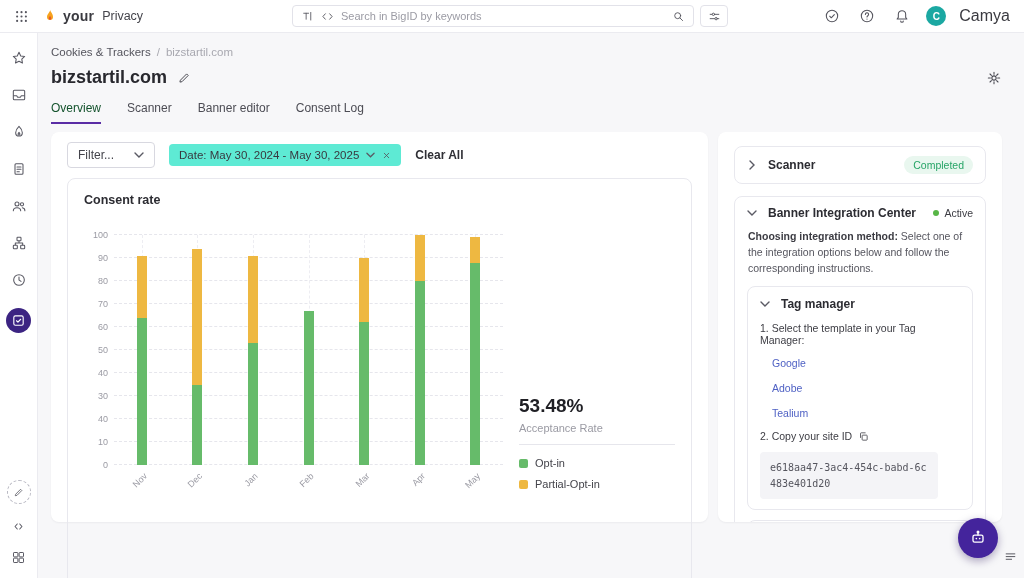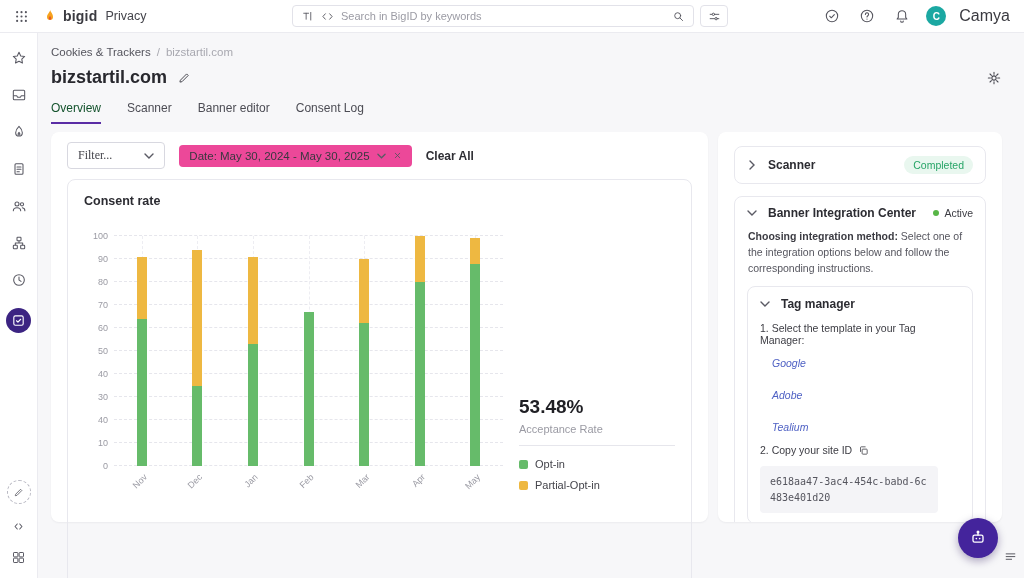--- a/index.html
+++ b/index.html
@@ -41,22 +41,22 @@
 .gear-btn{margin-left:auto;color:#4a4a52;cursor:pointer;}
 .tabs{display:flex;gap:26px;margin-top:13px;font-size:12px;color:#4c4c54;}
 .tab{padding-bottom:7px;border-bottom:2px solid transparent;cursor:pointer;}
 .tab.active{color:#14532d;font-weight:normal;border-bottom-color:#5a2da5;}
 .content{display:flex;gap:10px;margin-top:8px;height:390px;}
 .left-card{flex:1;background:#fff;border-radius:8px;padding:10px 16px;box-shadow:0 1px 2px rgba(20,20,43,.05);min-width:0;}
 .right-card{width:284px;background:#fff;border-radius:8px;padding:14px 16px;box-shadow:0 1px 2px rgba(20,20,43,.05);overflow:hidden;}
 
 
 .filter-row{display:flex;align-items:center;gap:14px;}
-.filter-btn{display:flex;align-items:center;gap:32px;border:1px solid #d8d8e0;border-radius:4px;background:#fff;padding:5px 10px;font-size:12px;color:#44444b;cursor:pointer;font-family:Liberation Serif, serif;}
-.chip{display:flex;align-items:center;gap:7px;background:#ec4899;border-radius:4px;padding:5px 10px;font-size:11.5px;color:#38383f;cursor:pointer;}
+.filter-btn{display:flex;align-items:center;gap:20px;border:1px solid #d8d8e0;border-radius:4px;background:#fff;padding:5px 10px;font-size:12px;color:#44444b;cursor:pointer;}
+.chip{display:flex;align-items:center;gap:7px;background:#5eead4;border-radius:4px;padding:5px 10px;font-size:11.5px;color:#38383f;cursor:pointer;}
 .clear-all{font-size:12px;font-weight:bold;color:#2f2f35;cursor:pointer;}
 .chev{color:#5a5a64;flex:none;}
 .chev.right{transform:rotate(-90deg);}
 
 
 .chart-card{margin-top:10px;border:1px solid #e8e8ee;border-radius:8px;padding:14px 16px;height:420px;}
 .chart-title{font-size:12.5px;font-weight:bold;color:#2c2c32;}
 .chart-body{display:flex;}
 .plot-wrap{flex:1;min-width:0;}
 .chart-plot{position:relative;height:230px;margin:28px 14px 0 30px;}
@@ -81,21 +81,21 @@
 .acc-head{display:flex;align-items:center;gap:11px;cursor:pointer;}
 .acc-title{font-size:12px;font-weight:bold;color:#2c2c32;}
 .badge{margin-left:auto;background:#e9f7ef;color:#27a567;font-size:10.5px;padding:3px 9px;border-radius:10px;}
 .status{margin-left:auto;display:flex;align-items:center;gap:5px;font-size:10.5px;color:#3c3c43;}
 .dot{width:6px;height:6px;border-radius:50%;background:#58b647;}
 .mt12{margin-top:12px;}
 .bic-desc{font-size:10.5px;line-height:1.5;color:#55555e;margin:9px 1px 0;}
 .bic-desc b{color:#3c3c43;}
 .inner-box{border:1px solid #e8e8ee;border-radius:8px;padding:10px 12px;margin-top:10px;background:#fff;}
 .step{font-size:10.5px;color:#3c3c43;margin-top:11px;display:flex;align-items:center;gap:6px;}
-.links{display:flex;flex-direction:column;gap:20px;margin:11px 0 2px 12px;font-style:italic;}
+.links{display:flex;flex-direction:column;gap:13px;margin:11px 0 2px 12px;}
 .link{font-size:10.5px;color:#4f61c4;cursor:pointer;text-decoration:none;}
 .copy-ic{color:#44444b;cursor:pointer;}
 .siteid{margin-top:10px;background:#f4f4f7;border-radius:4px;padding:8px 10px;font-family:"DejaVu Sans Mono",monospace;font-size:10px;line-height:1.55;color:#55555e;word-break:break-all;width:178px;}
 
 
 .fab{position:absolute;right:26px;bottom:20px;width:40px;height:40px;border-radius:50%;background:#44249c;display:flex;align-items:center;justify-content:center;box-shadow:0 3px 8px rgba(30,10,80,.35);cursor:pointer;z-index:6;color:#fff;}
 .corner-grip{position:absolute;right:7px;bottom:16px;color:#55555e;z-index:6;cursor:pointer;}
 </style>
 </head>
 <body>
@@ -116,21 +116,21 @@
           <circle cx="19" cy="19" r="1.7"></circle>
         </svg>
     </span>
     <div class="brand">
       <span>
         <svg width="16" height="18" viewBox="0 0 24 24">
             <path d="M12 2c1.5 3.5-4.5 6.5-4.5 11.5a4.5 4.5 0 009 0C16.5 8.5 13 7 12 2z" fill="#f6a21d"></path>
             <path d="M12 12c-.9 1.3-1.9 2.2-1.9 3.7a1.9 1.9 0 003.8 0c0-1.5-1-2.4-1.9-3.7z" fill="#e4572e"></path>
           </svg>
       </span>
-      <span class="brand-name">bigid</span>
+      <span class="brand-name">your</span>
       <span class="brand-product">Privacy</span>
     </div>
 
     <div class="search-wrap">
       <div class="search-box">
         <span>
           <svg width="13" height="13" viewBox="0 0 24 24" fill="none" stroke="#55555e" stroke-width="1.6" stroke-linecap="round">
               <path d="M5 6h9M9.5 6v11"></path>
               <path d="M18 4.5v14"></path>
             </svg>

